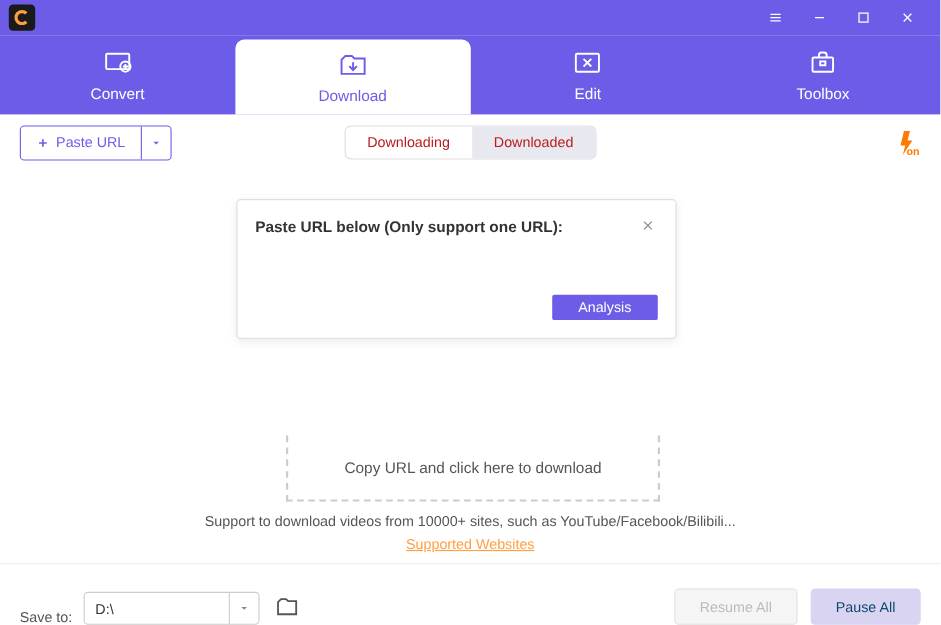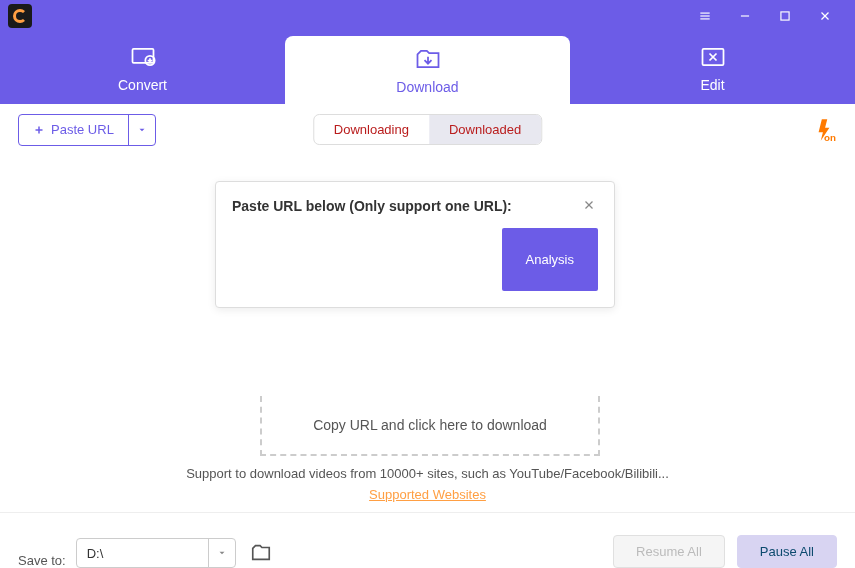--- a/index.html
+++ b/index.html
@@ -33,21 +33,21 @@
 .main-area { position: relative; height: 360px; }
 .drop-zone { position: absolute; left: 260px; top: 240px; width: 340px; height: 60px; border: 2px dashed #ccc; border-top: none; display: flex; align-items: center; justify-content: center; color: #555; font-size: 14px; }
 
 .dialog { position: absolute; left: 215px; top: 25px; width: 400px; background: #fff; border: 1px solid #ddd; border-radius: 4px; box-shadow: 0 2px 8px rgba(0,0,0,0.08); padding: 16px; }
 .dialog-header { display: flex; justify-content: space-between; align-items: center; margin-bottom: 11px; }
 .dialog-title { font-size: 14px; font-weight: 600; color: #333; }
 .dialog-close { cursor: pointer; color: #888; width: 16px; height: 16px; }
 .dialog-close svg { width: 14px; height: 14px; }
 .url-textarea { width: 100%; height: 140px; border: 1px solid #ccc; border-radius: 4px; padding: 10px; font-size: 13px; resize: none; font-family: inherit; color: #333; }
 .dialog-footer { display: flex; justify-content: flex-end; margin-top: 14px; }
-.analysis-btn { background: #6c5ce7; color: #fff; border: none; padding: 24px 24px; font-size: 13px; border-radius: 2px; cursor: pointer; }
+.analysis-btn { background: #6c5ce7; color: #fff; border: none; padding: 4px 24px; font-size: 13px; border-radius: 2px; cursor: pointer; margin-top: 40px; }
 
 .info-row { text-align: center; margin-top: 0px; }
 .info-text { font-size: 13px; color: #555; }
 .info-link { display: block; font-size: 13px; color: #ff9f43; text-decoration: underline; margin-top: 6px; cursor: pointer; }
 
 .footer { position: absolute; bottom: 0; left: 0; right: 0; height: 56px; border-top: 1px solid #eee; display: flex; align-items: flex-end; padding: 0 18px; }
 .save-label { font-size: 13px; color: #555; margin-right: 10px; }
 .save-select { display: flex; align-items: center; border: 1px solid #ccc; border-radius: 4px; height: 30px; width: 160px; }
 .save-value { flex: 1; padding: 0 10px; font-size: 13px; color: #333; }
 .save-dd { border-left: 1px solid #ccc; padding: 0 8px; height: 100%; display: flex; align-items: center; cursor: pointer; }
@@ -108,20 +108,28 @@
       </svg>
     <span class="nav-label">Download</span>
   </div>
   <div class="nav-tab">
     <svg viewBox="0 0 24 24" fill="none" stroke="currentColor" stroke-width="1.5">
         <rect x="3" y="5" width="18" height="14" rx="1"></rect>
         <path d="M9 9l6 6M15 9l-6 6"></path>
       </svg>
     <span class="nav-label">Edit</span>
   </div>
+  <div class="nav-tab">
+    <svg viewBox="0 0 24 24" fill="none" stroke="currentColor" stroke-width="1.5">
+        <rect x="4" y="8" width="16" height="11" rx="1"></rect>
+        <path d="M9 8V6a2 2 0 012-2h2a2 2 0 012 2v2"></path>
+        <rect x="10" y="11" width="4" height="3"></rect>
+      </svg>
+    <span class="nav-label">Toolbox</span>
+  </div>
 </div>
 
 <div class="toolbar">
   <div class="paste-url-btn">
     <div class="paste-main">
       <svg viewBox="0 0 24 24" stroke="currentColor" stroke-width="3">
           <line x1="12" y1="5" x2="12" y2="19"></line>
           <line x1="5" y1="12" x2="19" y2="12"></line>
         </svg>
       <span>Paste URL</span>

